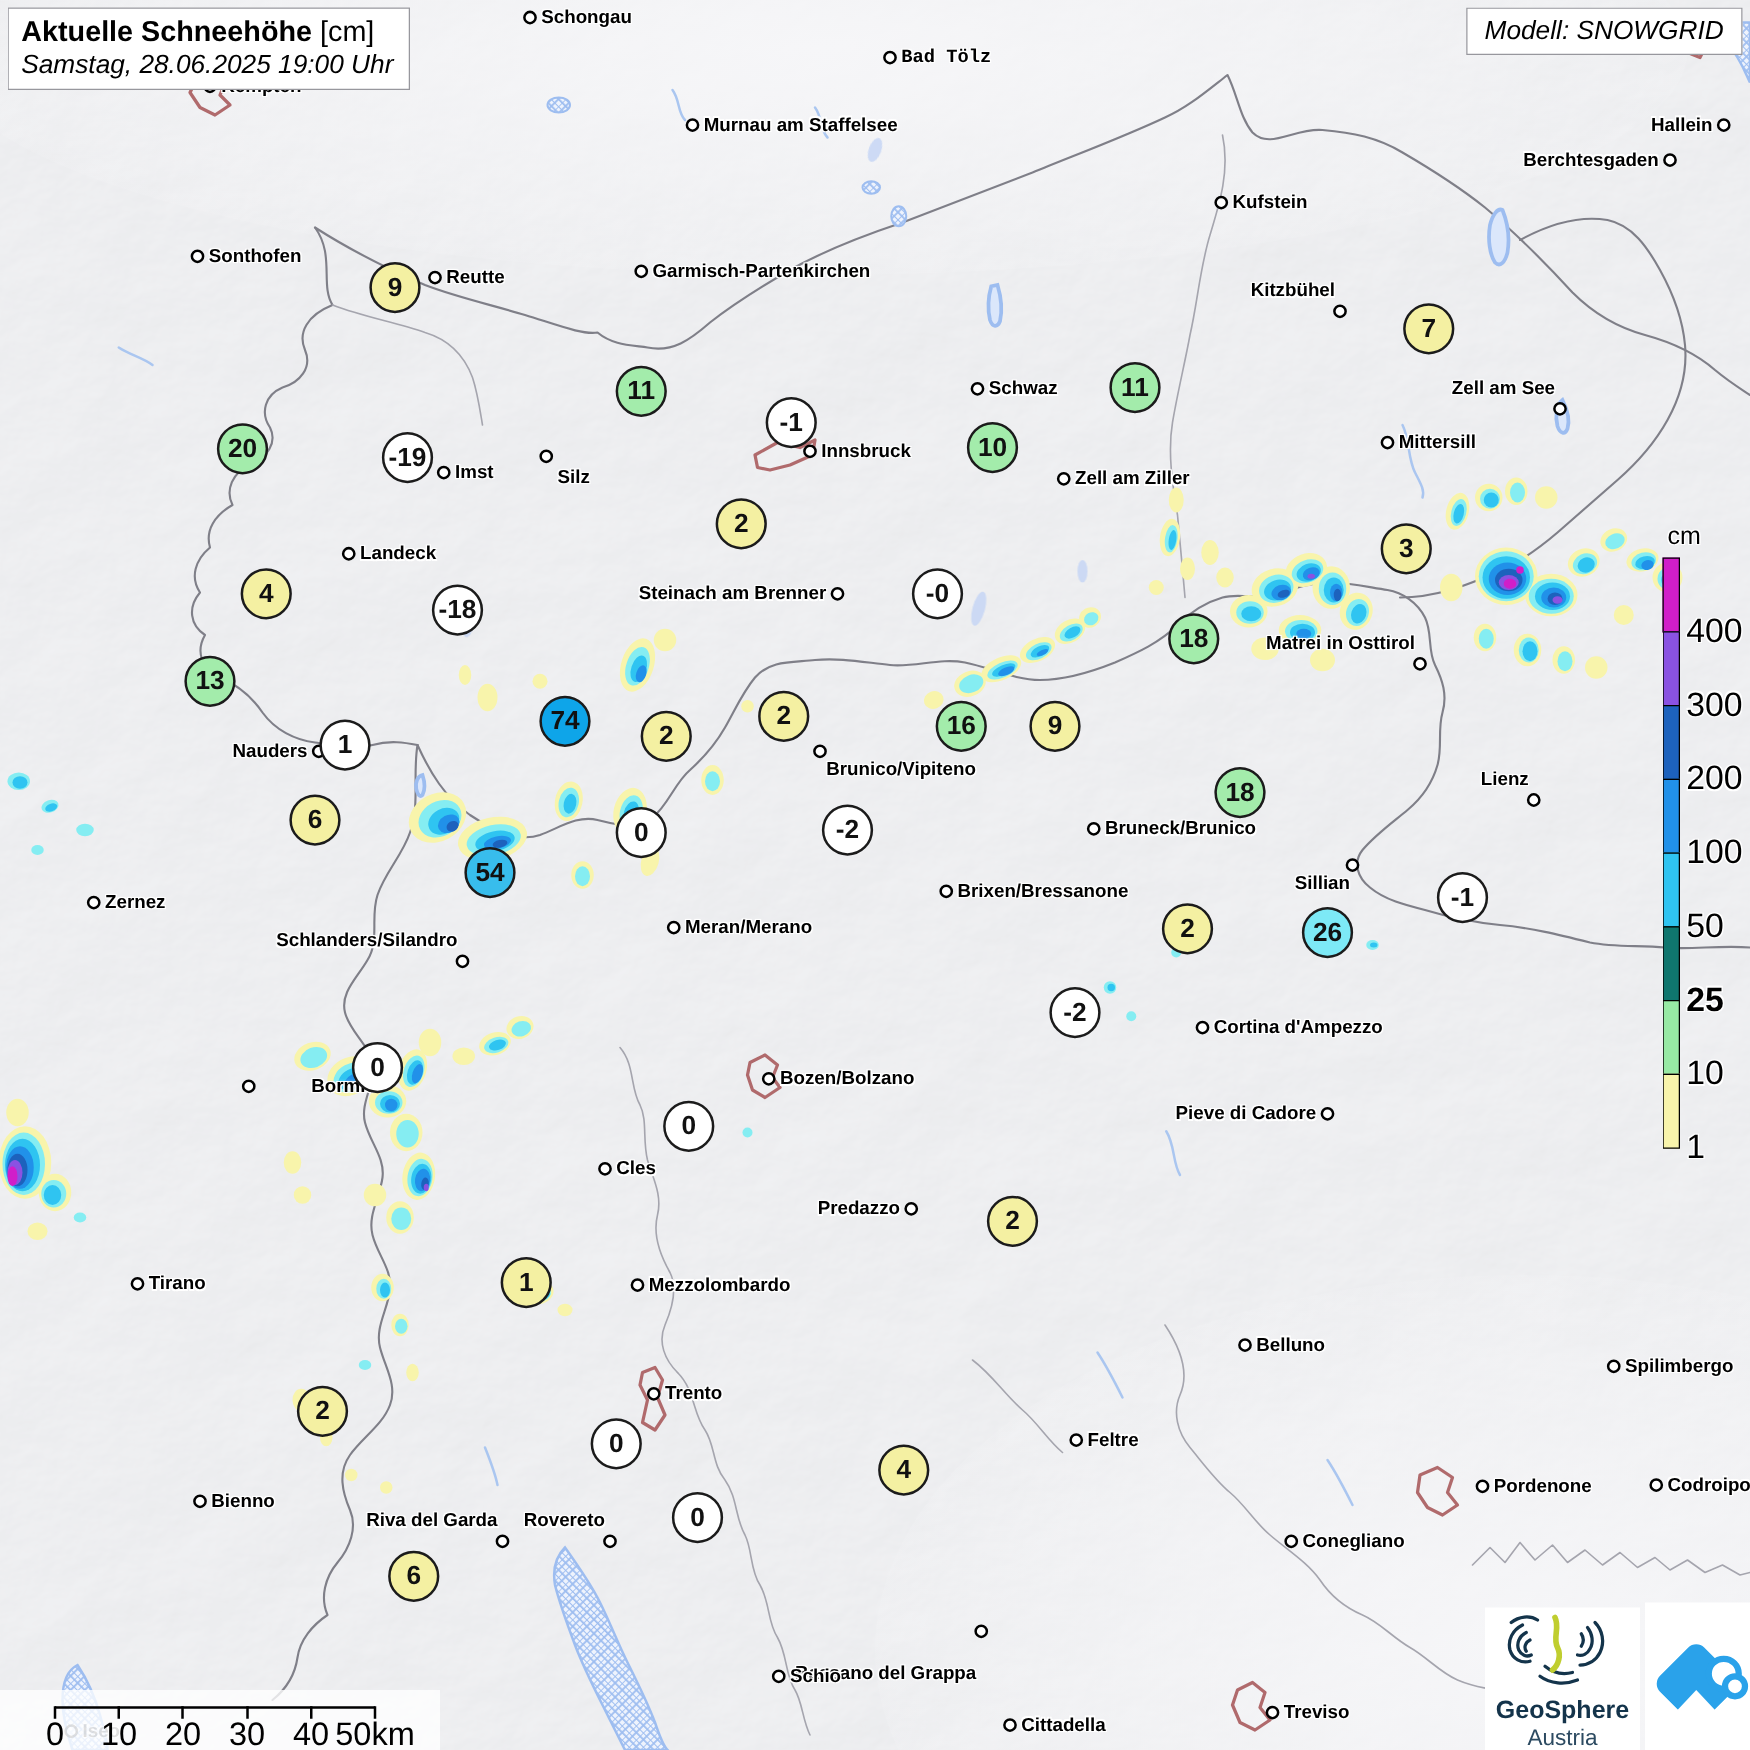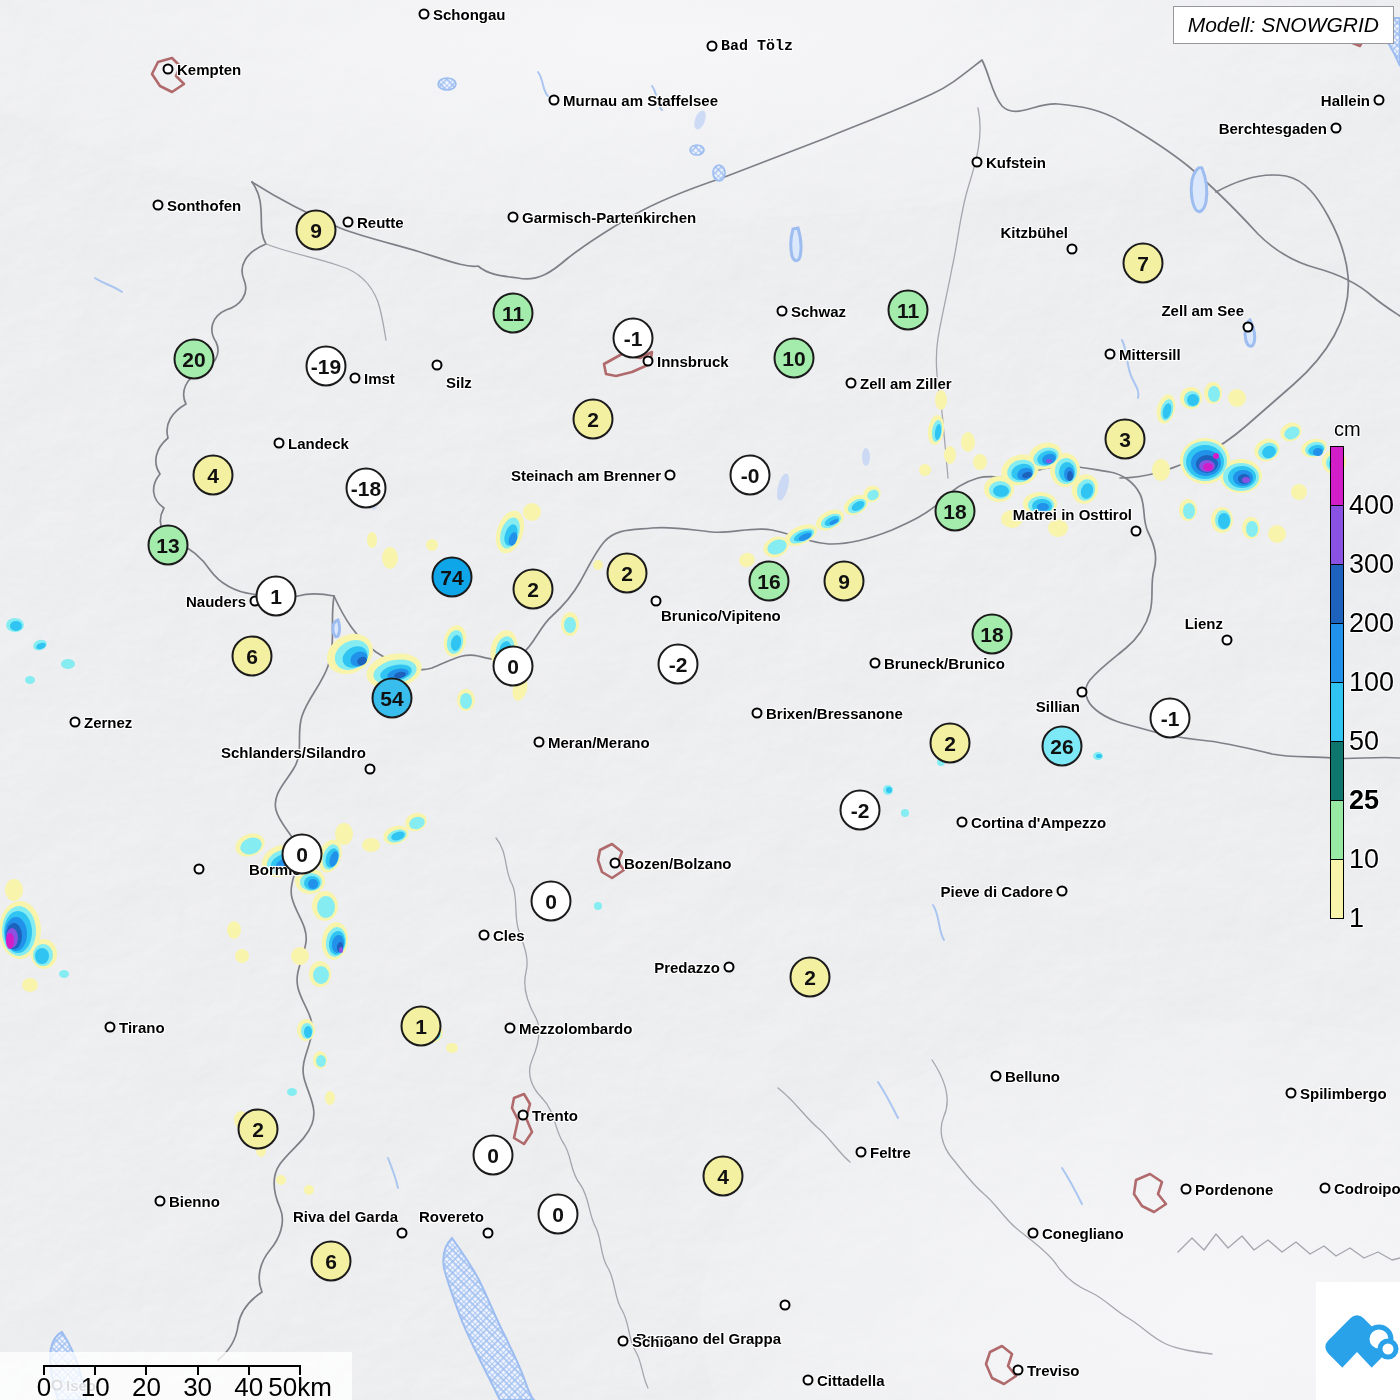--- a/index.html
+++ b/index.html
@@ -519,39 +519,64 @@
         <div class="seg-label">25</div>
       </div>
       <div class="seg" style="background: rgb(151, 233, 164);">
         <div class="seg-label">10</div>
       </div>
       <div class="seg" style="background: rgb(248, 244, 171);">
         <div class="seg-label">1</div>
       </div>
     </div>
 
+  <div class="overlay-box" id="title-box">
+    <div id="title-line">
+      <span class="t-main">Aktuelle Schneehöhe</span>
+      <span class="t-unit">[cm]</span>
+    </div>
+    <div id="subtitle-line">Samstag, 28.06.2025 19:00 Uhr</div>
+  </div>
 
   <div class="overlay-box" id="model-box">Modell: SNOWGRID</div>
 
   <div id="scalebar">
     <div class="bar-line"></div>
   <div class="tick" style="left: 43px;"></div>
       <div class="tick-label" style="left: 44px;">0</div>
       <div class="tick" style="left: 94.2px;"></div>
       <div class="tick-label" style="left: 95.2px;">10</div>
       <div class="tick" style="left: 145.4px;"></div>
       <div class="tick-label" style="left: 146.4px;">20</div>
       <div class="tick" style="left: 196.6px;"></div>
       <div class="tick-label" style="left: 197.6px;">30</div>
       <div class="tick" style="left: 247.8px;"></div>
       <div class="tick-label" style="left: 248.8px;">40</div>
       <div class="tick" style="left: 299px;"></div>
       <div class="tick-label" style="left: 300px;">50km</div>
     </div>
 
+  <div class="logo-box" id="geosphere-box">
+    <svg width="124" height="68" viewBox="0 0 124 68">
+      <g fill="none" stroke="#14344b" stroke-width="2.6" stroke-linecap="round">
+        <path d="M30,14 C22,18 18,26 20,34 C22,41 29,45 36,43"></path>
+        <path d="M33,20 C27,23 25,29 27,34 C29,38 33,40 37,38"></path>
+        <path d="M36,26 C32,28 31,32 33,35"></path>
+        <path d="M42,10 C36,6 27,7 21,12"></path>
+        <path d="M88,12 C94,18 96,28 92,36 C89,42 83,46 76,46"></path>
+        <path d="M82,16 C86,21 87,28 84,33 C82,37 78,39 74,38"></path>
+        <path d="M77,21 C79,24 79,28 77,31"></path>
+        <path d="M70,52 C62,54 54,52 48,47"></path>
+        <path d="M74,58 C64,62 52,61 44,55"></path>
+      </g>
+      <path d="M56,8 C60,16 54,24 58,32 C61,38 59,46 54,50" fill="none" stroke="#c0ce2f" stroke-width="4.5" stroke-linecap="round"></path>
+    </svg>
+    <div id="geosphere-name">GeoSphere</div>
+    <div id="geosphere-country">Austria</div>
+  </div>
   <div class="logo-box" id="bluelogo-box">
     <svg width="84" height="118" viewBox="0 0 84 118">
       <rect x="16" y="40" width="50" height="50" rx="9" transform="rotate(45 41 65)" fill="#2aa2ea"></rect>
       <circle cx="63" cy="57" r="12" fill="#fff" stroke="#2aa2ea" stroke-width="5"></circle>
       <circle cx="72" cy="67" r="8" fill="#fff" stroke="#2aa2ea" stroke-width="5"></circle>
       <path d="M41,106 L26,86 L41,70 L56,86 Z" fill="#fff"></path>
     </svg>
   </div>
 
 </div>

